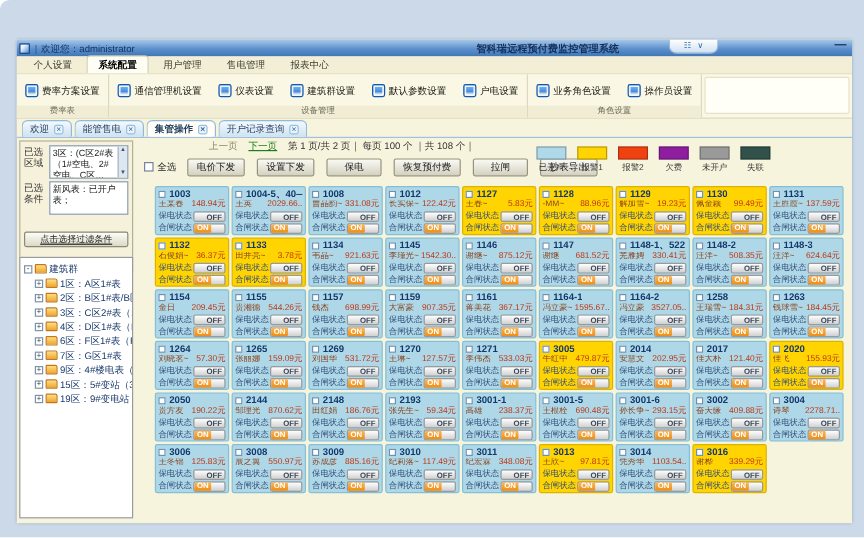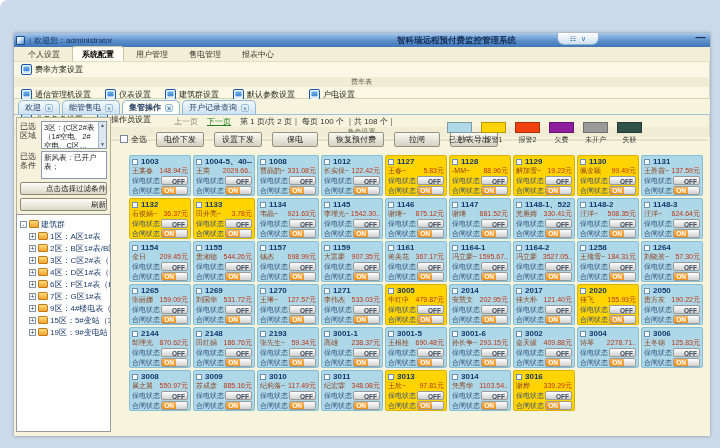--- a/index.html
+++ b/index.html
@@ -23,21 +23,21 @@
   .minbtn{position:absolute;right:4px;top:1px;width:11px;height:10px;font-size:10px;font-weight:bold;
     color:#10284e;line-height:8px;text-align:center;}
   
   .menubar{position:absolute;left:0;top:14px;width:696px;height:15px;background:#f3efd7;
     display:flex;align-items:flex-end;gap:3px;padding-left:5px;border-bottom:1px solid #e3dfc3;}
   .mtab{padding:2px 9px 1px 9px;font-size:8px;color:#3a3a2e;white-space:nowrap;}
   .mtab.active{background:#fffef4;border:1px solid #c9c5a6;border-bottom:none;
     border-radius:3px 3px 0 0;font-weight:bold;color:#000;}
   
   .ribbon{position:absolute;left:0;top:29px;width:696px;height:37px;background:#faf7e4;
-    border-bottom:1px solid #d8d4b8;display:flex;flex-direction:column;}
+    border-bottom:1px solid #d8d4b8;display:flex;}
   .rgroup{height:100%;display:flex;flex-direction:column;border-right:1px solid #ddd9bf;}
   .rgroup .rbtns{flex:1;display:flex;align-items:center;padding:2px 7px;gap:14px;}
   .rbtn{display:flex;align-items:center;gap:3px;font-size:8px;color:#23231a;white-space:nowrap;cursor:default;}
   .ricon{width:11px;height:11px;border:1px solid #1558a8;border-radius:2px;flex:0 0 auto;
     background:linear-gradient(#7db9f4,#2270cf);
     box-shadow:inset 0 0 0 1.5px rgba(255,255,255,.85), inset 0 -3px 0 rgba(255,255,255,.65);}
   .rglabel{height:10px;text-align:center;font-size:7px;color:#6b6954;background:#f1edd5;line-height:10px;}
   .rfill{flex:1;margin:2px 2px 3px 2px;background:#fffef7;border:1px solid #e6e2c9;border-radius:2px;}
   
   .tabstrip{position:absolute;left:0;top:66px;width:696px;height:16px;background:#f7f4dd;
@@ -51,23 +51,23 @@
   
   .filterbox{position:absolute;left:2px;top:84px;width:95px;height:110px;background:#f5f1da;
     border:1px solid #b5b199;padding:3px;}
   .frow{display:flex;margin-bottom:2px;}
   .flabel{width:21px;font-size:8px;color:#333;line-height:1.15;padding-top:1px;}
   .flist{flex:1;height:28px;background:#fff;border:1px solid #8a9bb0;font-size:7.5px;color:#222;
     overflow:hidden;position:relative;padding:1px 9px 16px 2px;line-height:1.2;}
   .sb{position:absolute;right:0;top:0;width:8px;height:100%;background:#dce7f2;border-left:1px solid #aab4c2;
     display:flex;flex-direction:column;justify-content:space-between;align-items:center;
     font-size:5px;color:#456;line-height:1;padding:1px 0;}
-  .fbtn{display:block;width:100%;height:13px;margin-top:3px;
+  .fbtn{display:block;width:100%;height:13px;margin-top:14px;
     background:linear-gradient(#fdfdf8,#dcd9c5);border:1px solid #8a8876;border-radius:2px;
-    font-size:7.5px;color:#222;text-align:right;line-height:11px;white-space:nowrap;overflow:hidden;}
+    font-size:7.5px;color:#222;text-align:center;line-height:11px;white-space:nowrap;overflow:hidden;text-decoration:underline;}
   .treebox{position:absolute;left:2px;top:181px;width:95px;height:218px;background:#fff;
     border:1px solid #9a9a9a;overflow:hidden;padding:3px 0 0 3px;}
   .trow{display:flex;align-items:center;gap:2px;height:12px;font-size:8px;color:#1a3a6b;
     white-space:nowrap;overflow:hidden;}
   .trow.child{padding-left:9px;}
   .exp{width:7px;height:7px;border:1px solid #7f93a8;background:#fff;font-size:7px;line-height:5px;
     text-align:center;color:#345;flex:0 0 auto;}
   .fold{width:10px;height:8px;background:linear-gradient(#ffdd80,#f0a52e);border:1px solid #c07818;
     border-radius:1px 2px 1px 1px;flex:0 0 auto;}
   
@@ -905,20 +905,42 @@
             <div class="crow">
               <span class="clbl">合闸状态</span>
               <span class="tog on">
                 <span class="on-seg">ON</span>
               </span>
             </div>
           </div>
           <div class="card open">
             <div class="chead">
               <span class="ccb"></span>
+              <span class="room">1263</span>
+            </div>
+            <div class="cname">
+              <span class="nm">钱球雪~</span>
+              <span class="amt">184.45元</span>
+            </div>
+            <div class="crow">
+              <span class="clbl">保电状态</span>
+              <span class="tog off">
+                <span class="off-t">OFF</span>
+              </span>
+            </div>
+            <div class="crow">
+              <span class="clbl">合闸状态</span>
+              <span class="tog on">
+                <span class="on-seg">ON</span>
+              </span>
+            </div>
+          </div>
+          <div class="card open">
+            <div class="chead">
+              <span class="ccb"></span>
               <span class="room">1264</span>
             </div>
             <div class="cname">
               <span class="nm">刘晓茗~</span>
               <span class="amt">57.30元</span>
             </div>
             <div class="crow">
               <span class="clbl">保电状态</span>
               <span class="tog off">
                 <span class="off-t">OFF</span>

